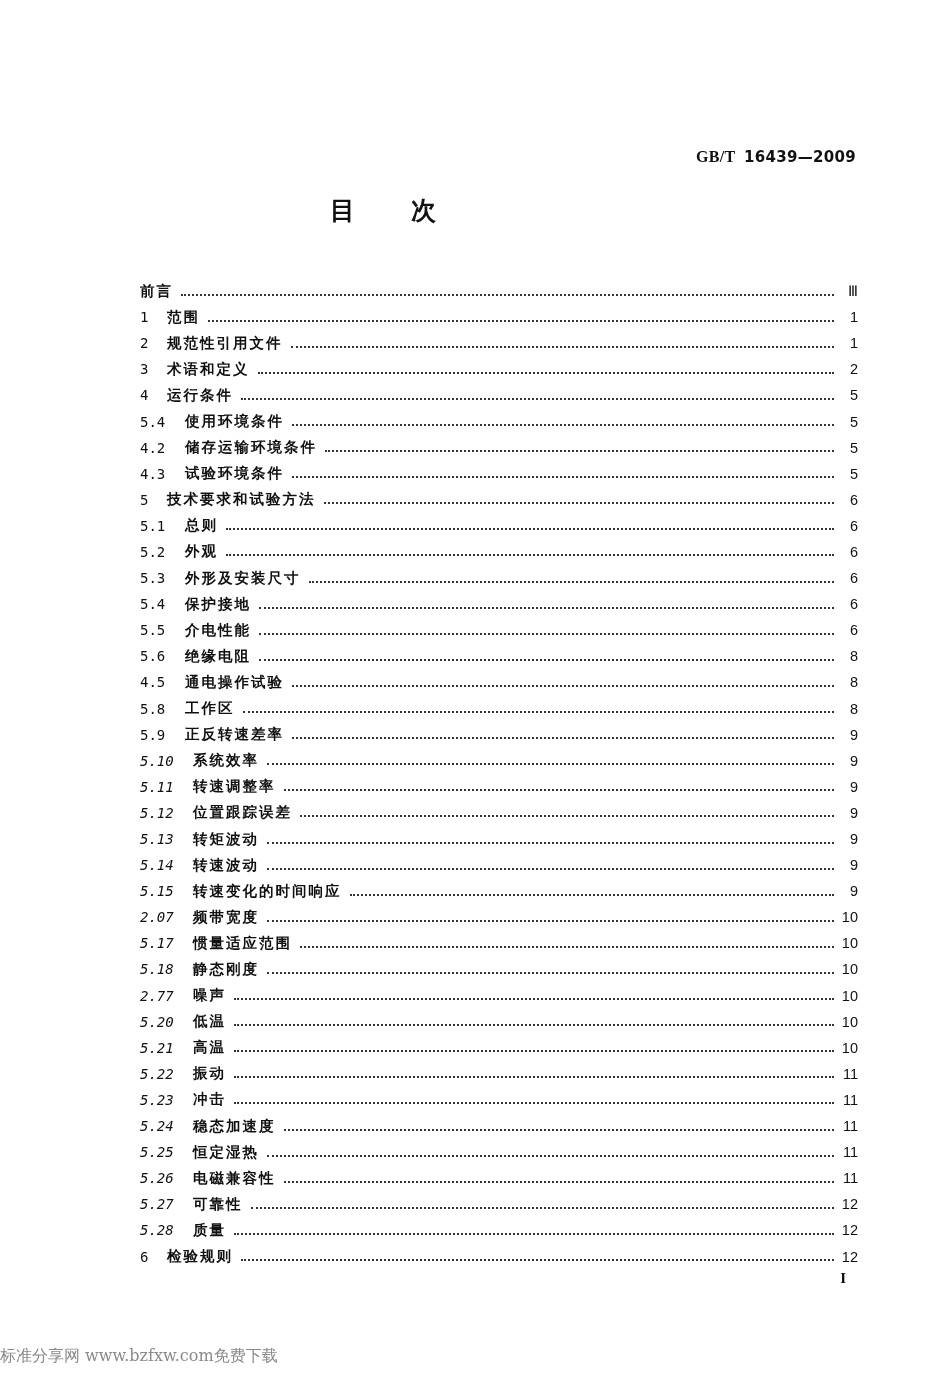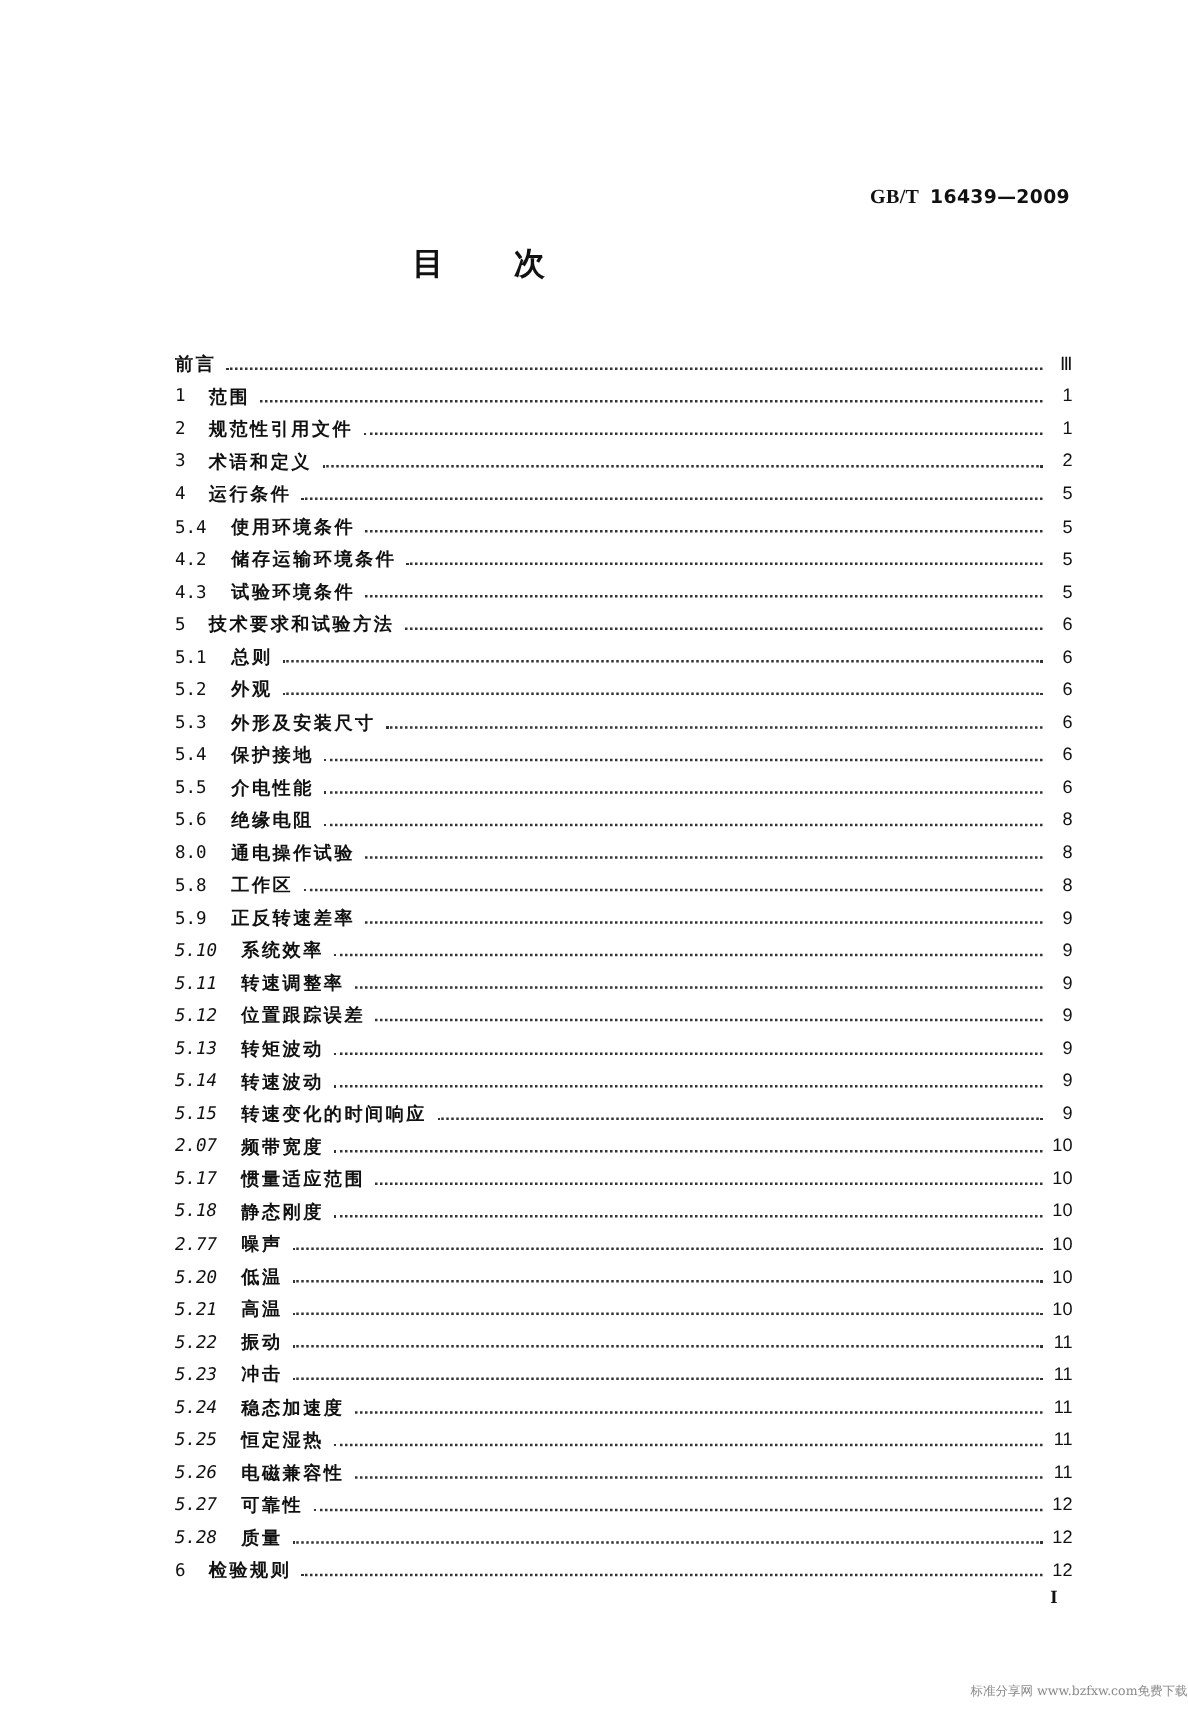--- a/index.html
+++ b/index.html
@@ -19,22 +19,22 @@
   .lvl1 .num-col { width: 27px; }
   .lvl2 .num-col { width: 45px; }
   .lvl3 .num-col { width: 53px; font-style: italic; }
   .lvl0 .num-col { width: 0; }
   .label { white-space: nowrap; letter-spacing: 2px; padding-right: 6px; }
   .leader { flex: 1; height: 1px; border-bottom: 2px dotted #333; margin: 0 8px 0 2px; transform: translateY(3px); }
   .page { font-family: "Liberation Sans", sans-serif; font-weight: normal; font-size: 14.5px;
           min-width: 16px; text-align: right; }
   .page-footer { position: absolute; top: 1270px; right: 104px; font-family: "Liberation Serif", serif;
                  font-weight: bold; font-size: 15px; }
-  .watermark { position: absolute; top: 1346px; left: 0; width: 950px; text-align: right;
-               font-family: "DejaVu Serif", serif; color: #8a8a8a; font-size: 10px; }
+  .watermark { position: absolute; top: 1346px; left: 0; width: 950px; text-align: left;
+               font-family: "DejaVu Serif", serif; color: #8a8a8a; font-size: 16px; }
 </style>
 </head>
 <body>
 
 <div class="std-no">
   <span>GB/T</span>&nbsp;
   <span class="num">16439—2009</span>
 </div>
 
 <div class="title">
@@ -126,21 +126,21 @@
       <span class="leader"></span>
       <span class="page">6</span>
     </div>
     <div class="row lvl2">
       <span class="num-col">5.6</span>
       <span class="label">绝缘电阻</span>
       <span class="leader"></span>
       <span class="page">8</span>
     </div>
     <div class="row lvl2">
-      <span class="num-col">8.0</span>
+      <span class="num-col">4.5</span>
       <span class="label">通电操作试验</span>
       <span class="leader"></span>
       <span class="page">8</span>
     </div>
     <div class="row lvl2">
       <span class="num-col">5.8</span>
       <span class="label">工作区</span>
       <span class="leader"></span>
       <span class="page">8</span>
     </div>

